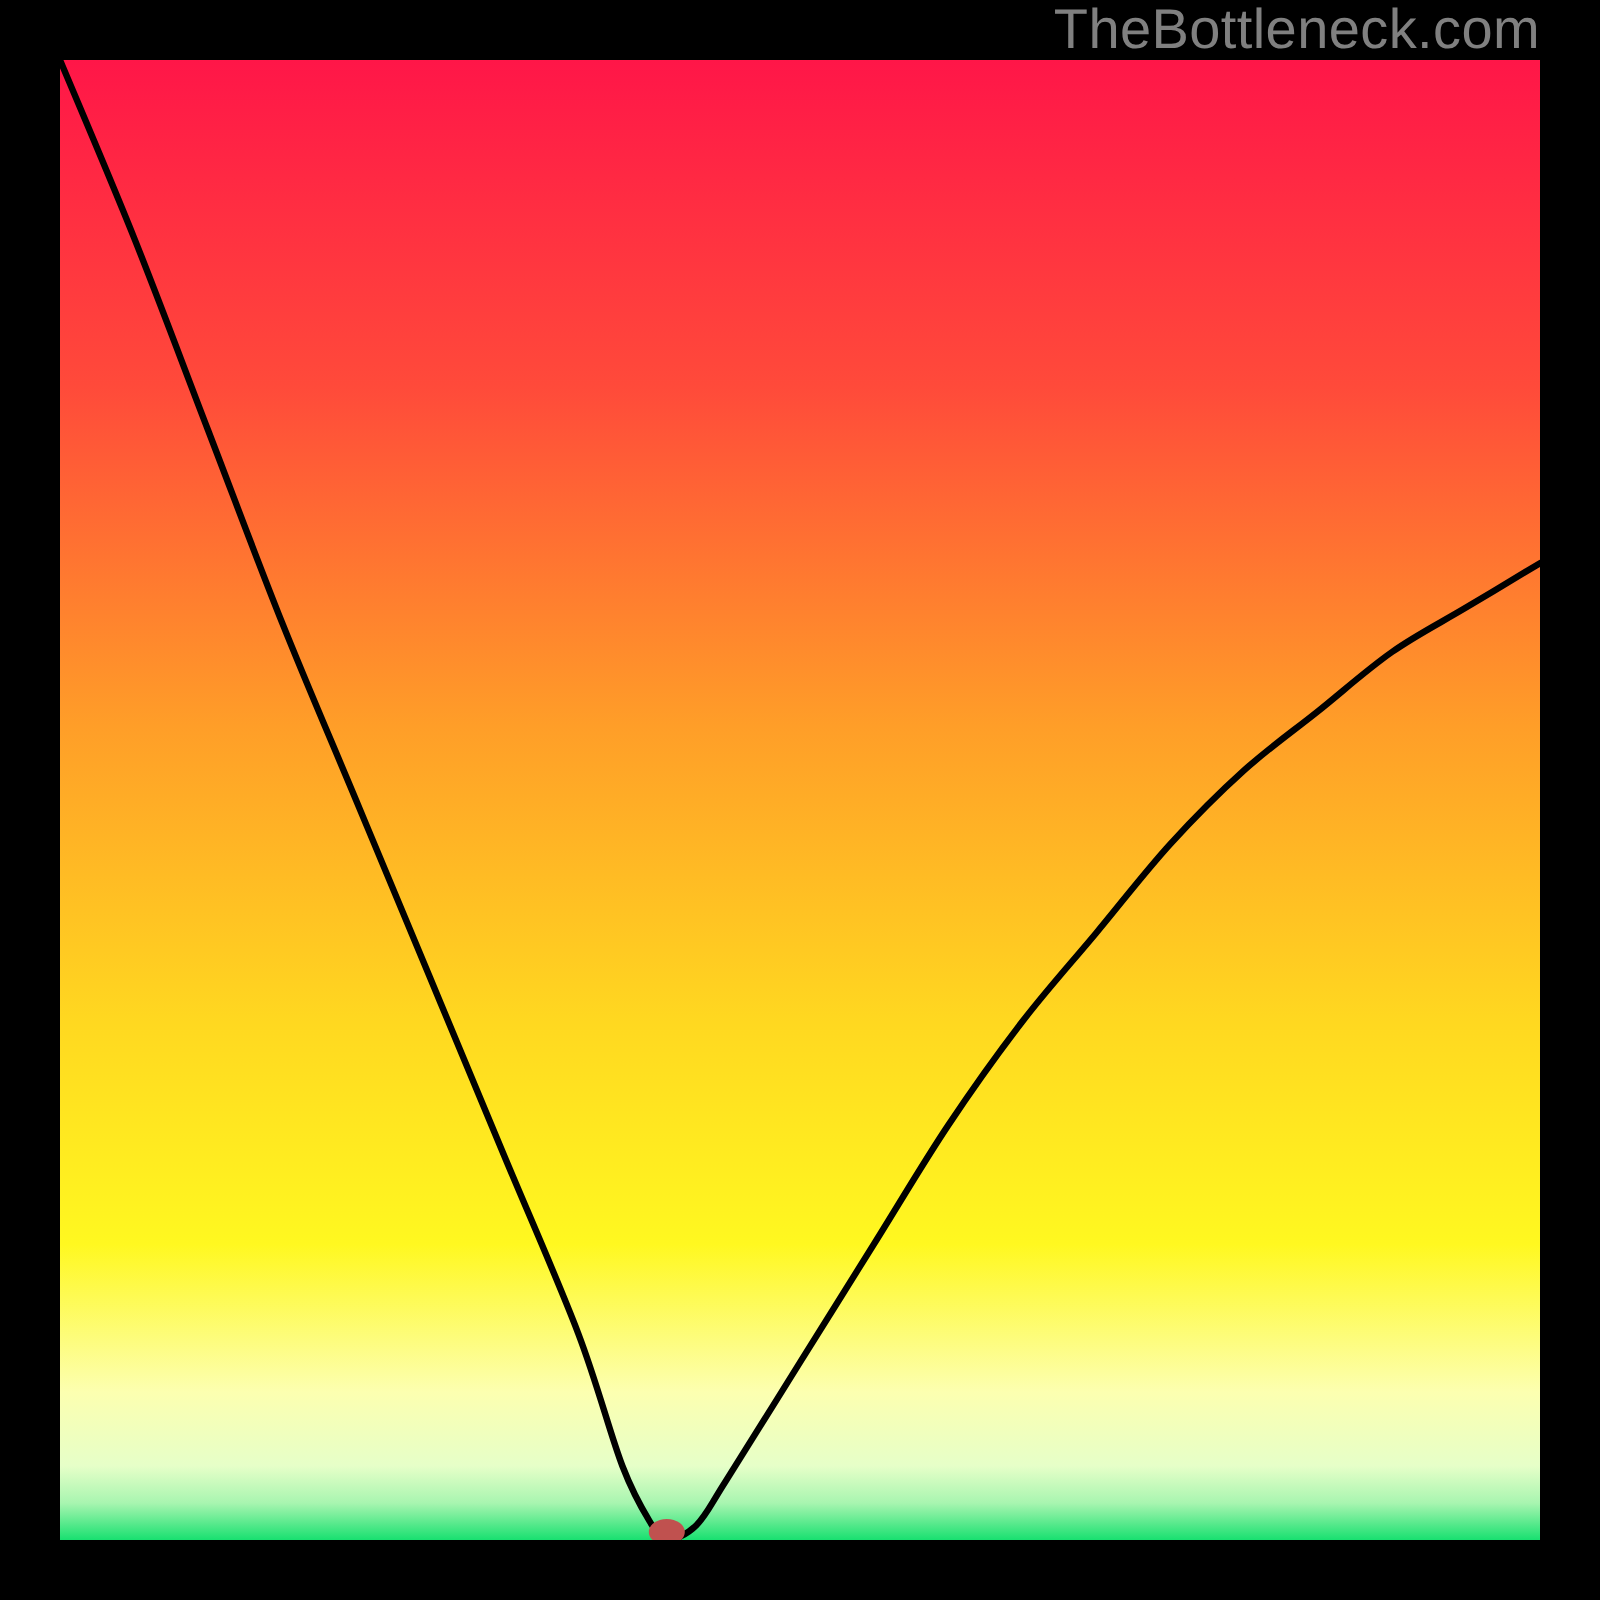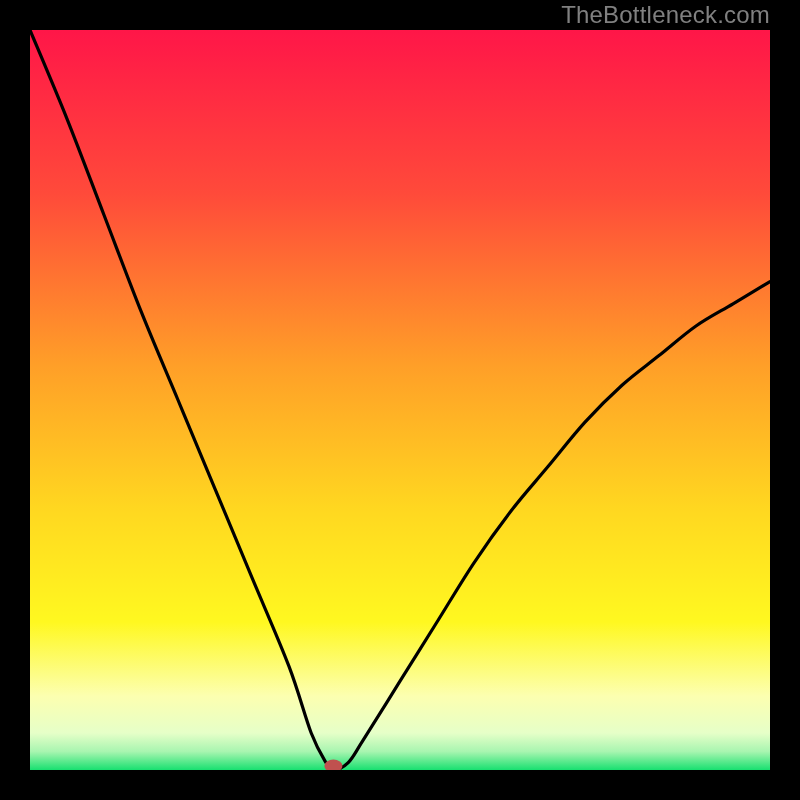--- a/index.html
+++ b/index.html
@@ -39,21 +39,21 @@
     left: 0;
     top: 0;
     width: 100%;
     height: 100%;
   }
   .watermark {
     position: absolute;
     top: 0;
     right: 30px;
     color: #808080;
-    font-size: 24px;
+    font-size: 28px;
     font-weight: 500;
     letter-spacing: 0.2px;
     height: 30px;
     line-height: 30px;
   }
 </style>
 </head>
 <body>
 
 <div class="frame">

